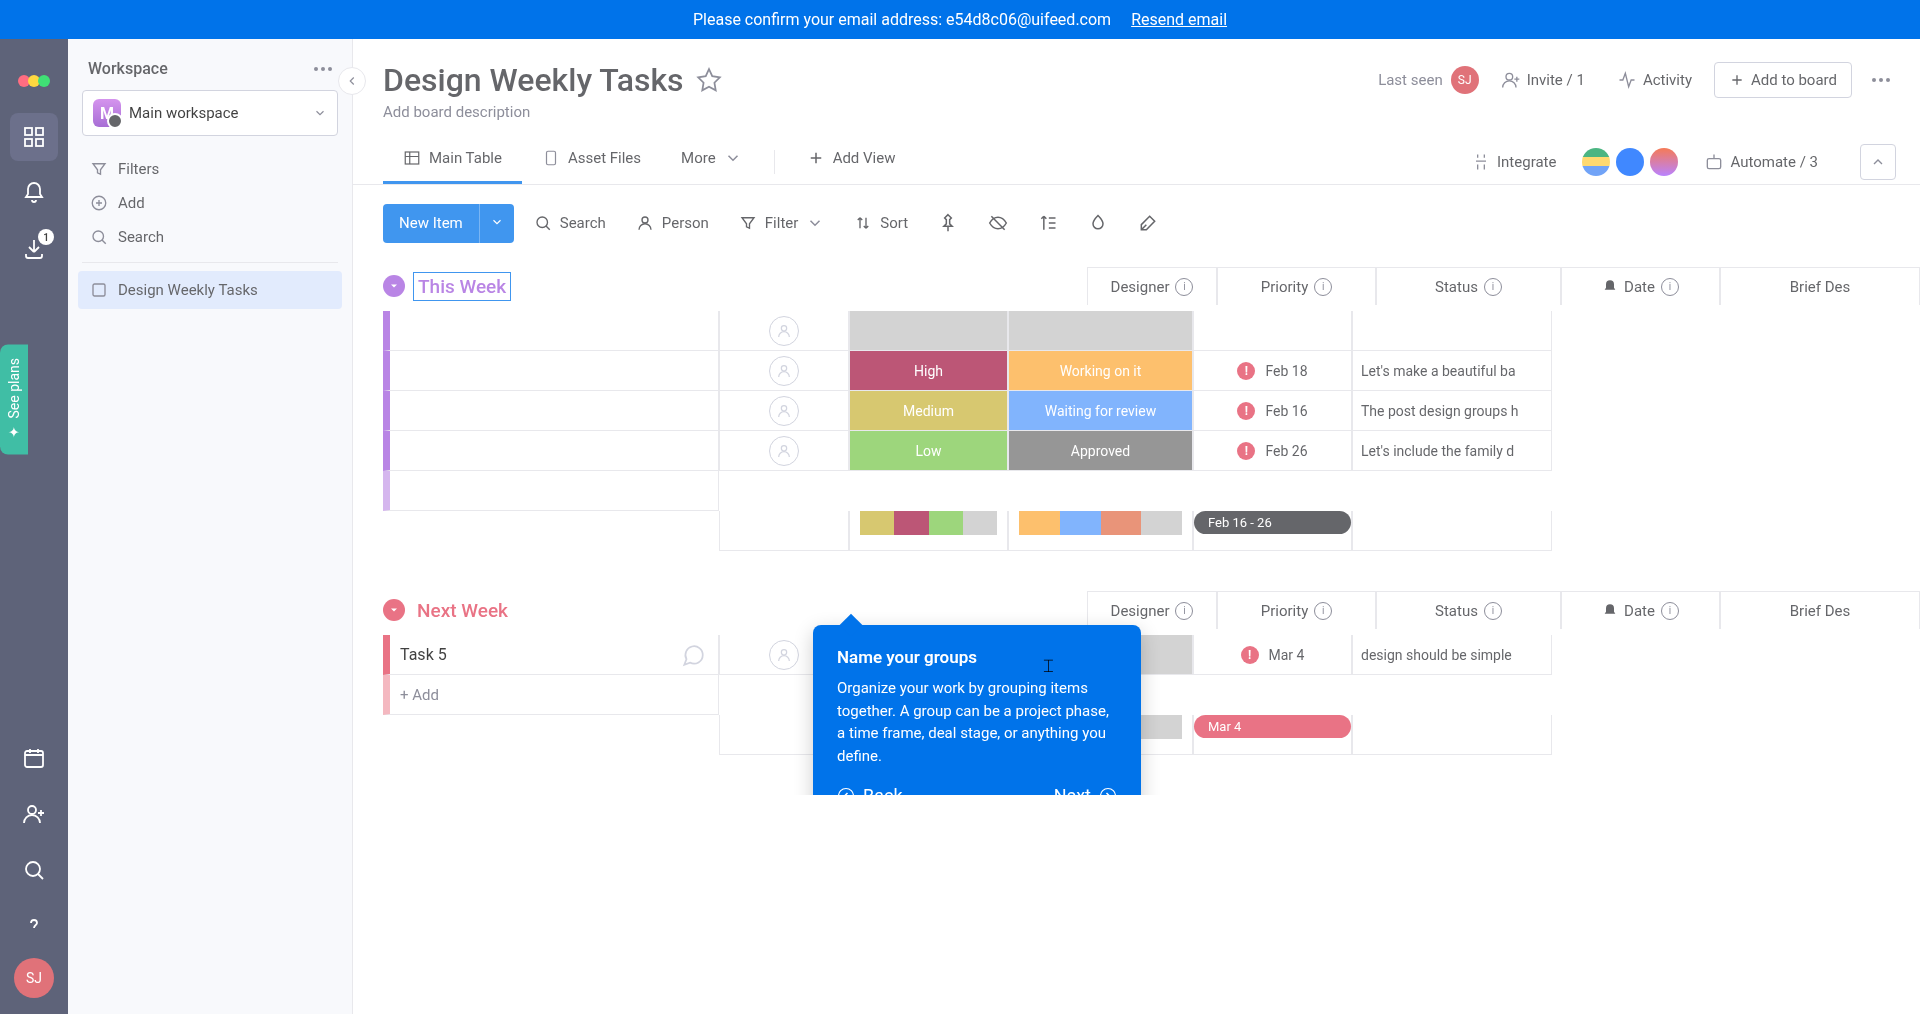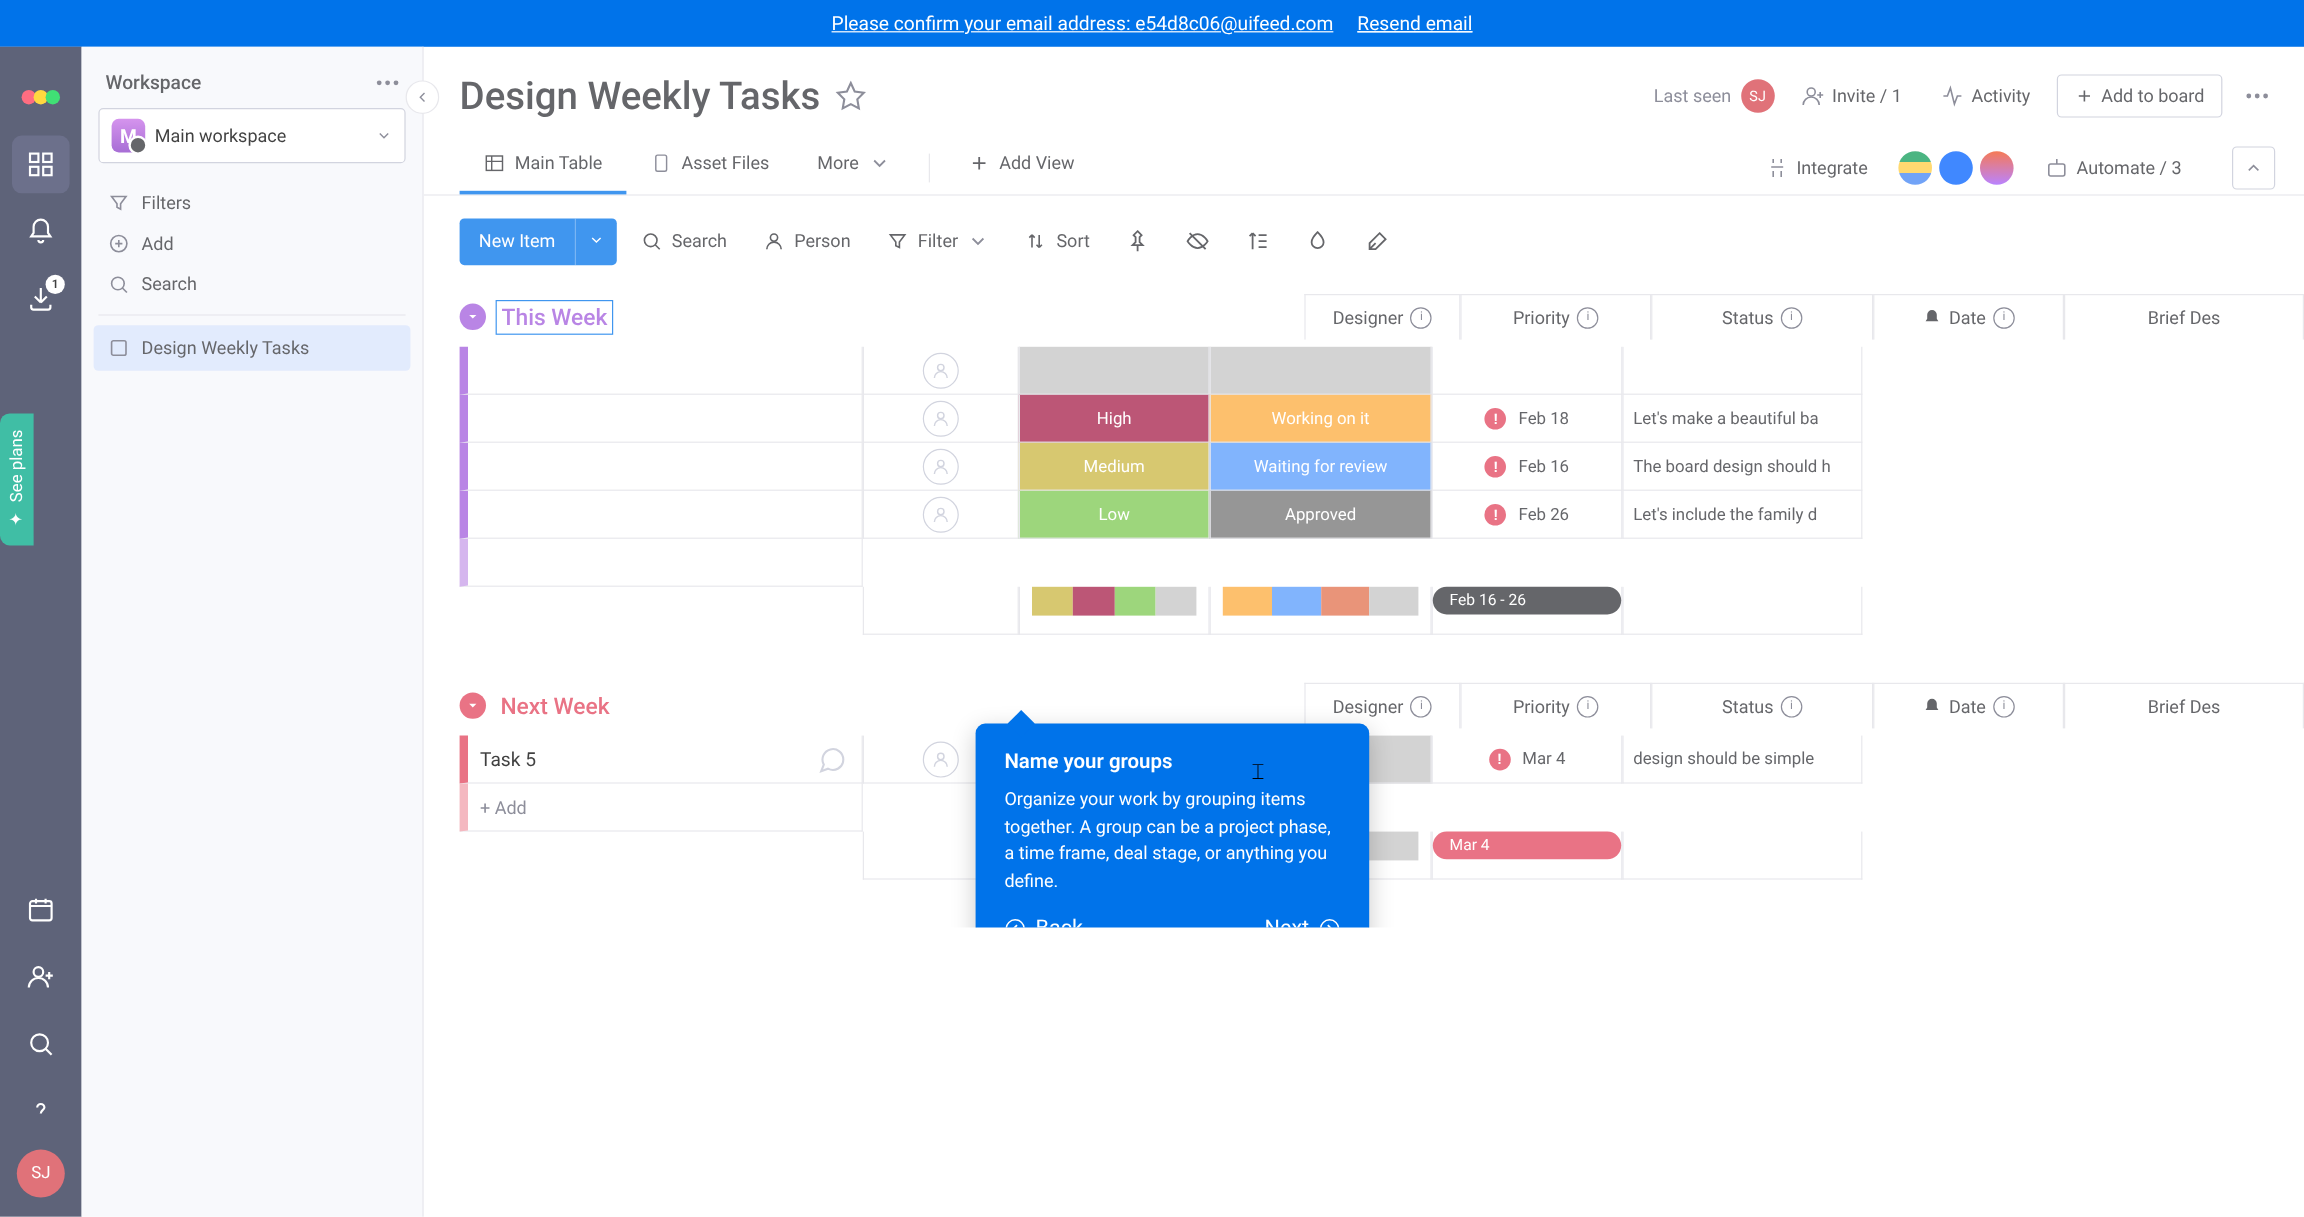--- a/index.html
+++ b/index.html
@@ -1,18 +1,18 @@
 <!DOCTYPE html>
 <html><head>
 <meta charset="utf-8">
 <style>
 * { box-sizing: border-box; margin: 0; padding: 0; font-family: -apple-system, BlinkMacSystemFont, "Segoe UI", Roboto, sans-serif; }
 html, body { width: 1920px; height: 1014px; overflow: hidden; background: #fff; }
 
-.email-banner { height: 39px; background: #0073ea; color: #fff; display: flex; align-items: center; justify-content: center; font-size: 16px; gap: 20px; text-decoration: underline; }
+.email-banner { height: 39px; background: #0073ea; color: #fff; display: flex; align-items: center; justify-content: center; font-size: 16px; gap: 20px; }
 .email-banner a { color: #fff; text-decoration: underline; }
 
 .app-body { display: flex; height: calc(1014px - 39px); position: relative; }
 
 .rail { width: 68px; background: #292f4c; display: flex; flex-direction: column; align-items: center; padding-top: 18px; position: relative; }
 .rail .logo { width: 36px; height: 36px; margin-bottom: 20px; }
 .rail .rail-icon { width: 48px; height: 48px; display: flex; align-items: center; justify-content: center; color: #fff; margin-bottom: 8px; border-radius: 8px; position: relative; }
 .rail .rail-icon.active { background: #3b4065; }
 .rail .rail-icon svg { width: 24px; height: 24px; }
 .rail .badge { position: absolute; top: 4px; right: 4px; background: #fff; color: #000; font-size: 10px; width: 16px; height: 16px; border-radius: 50%; display:flex; align-items:center; justify-content:center; font-weight:600;}
@@ -266,20 +266,21 @@
               </svg>
               <span>Add to board</span>
             </div>
           <div class="icon-dots" style="margin-left:8px;">
               <span></span>
               <span></span>
               <span></span>
             </div>
         </div>
       </div>
+      <div class="board-desc">Add board description</div>
     </div>
 
     <div class="view-tabs">
       <div class="view-tab active">
           <svg viewBox="0 0 24 24" fill="none" stroke="#323338" stroke-width="1.6">
             <rect x="3" y="4" width="18" height="16"></rect>
             <path d="M3 10h18M9 4v16"></path>
           </svg>
           <span>Main Table</span>
         </div>
@@ -479,21 +480,21 @@
             <div class="col-priority color-cell" style="background:#cab641;">
                 <span>Medium</span>
               </div>
             <div class="col-status color-cell" style="background:#579bfc;">
                 <span>Waiting for review</span>
               </div>
             <div class="col-date date-cell">
                 <span class="alert-dot">!</span>
                 <span>Feb 16</span>
               </div>
-            <div class="col-brief brief-cell">The board design should h</div>
+            <div class="col-brief brief-cell">The post design groups h</div>
           </div>
           <div class="row">
             <div class="col-task task-cell"></div>
             <div class="col-person person-cell">
                 <div class="person-circle">
                   <svg width="16" height="16" viewBox="0 0 24 24" fill="none" stroke="#c3c6d4" stroke-width="1.8">
                     <circle cx="12" cy="8" r="4"></circle>
                     <path d="M4 21a8 8 0 0116 0"></path>
                   </svg>
                 </div>

